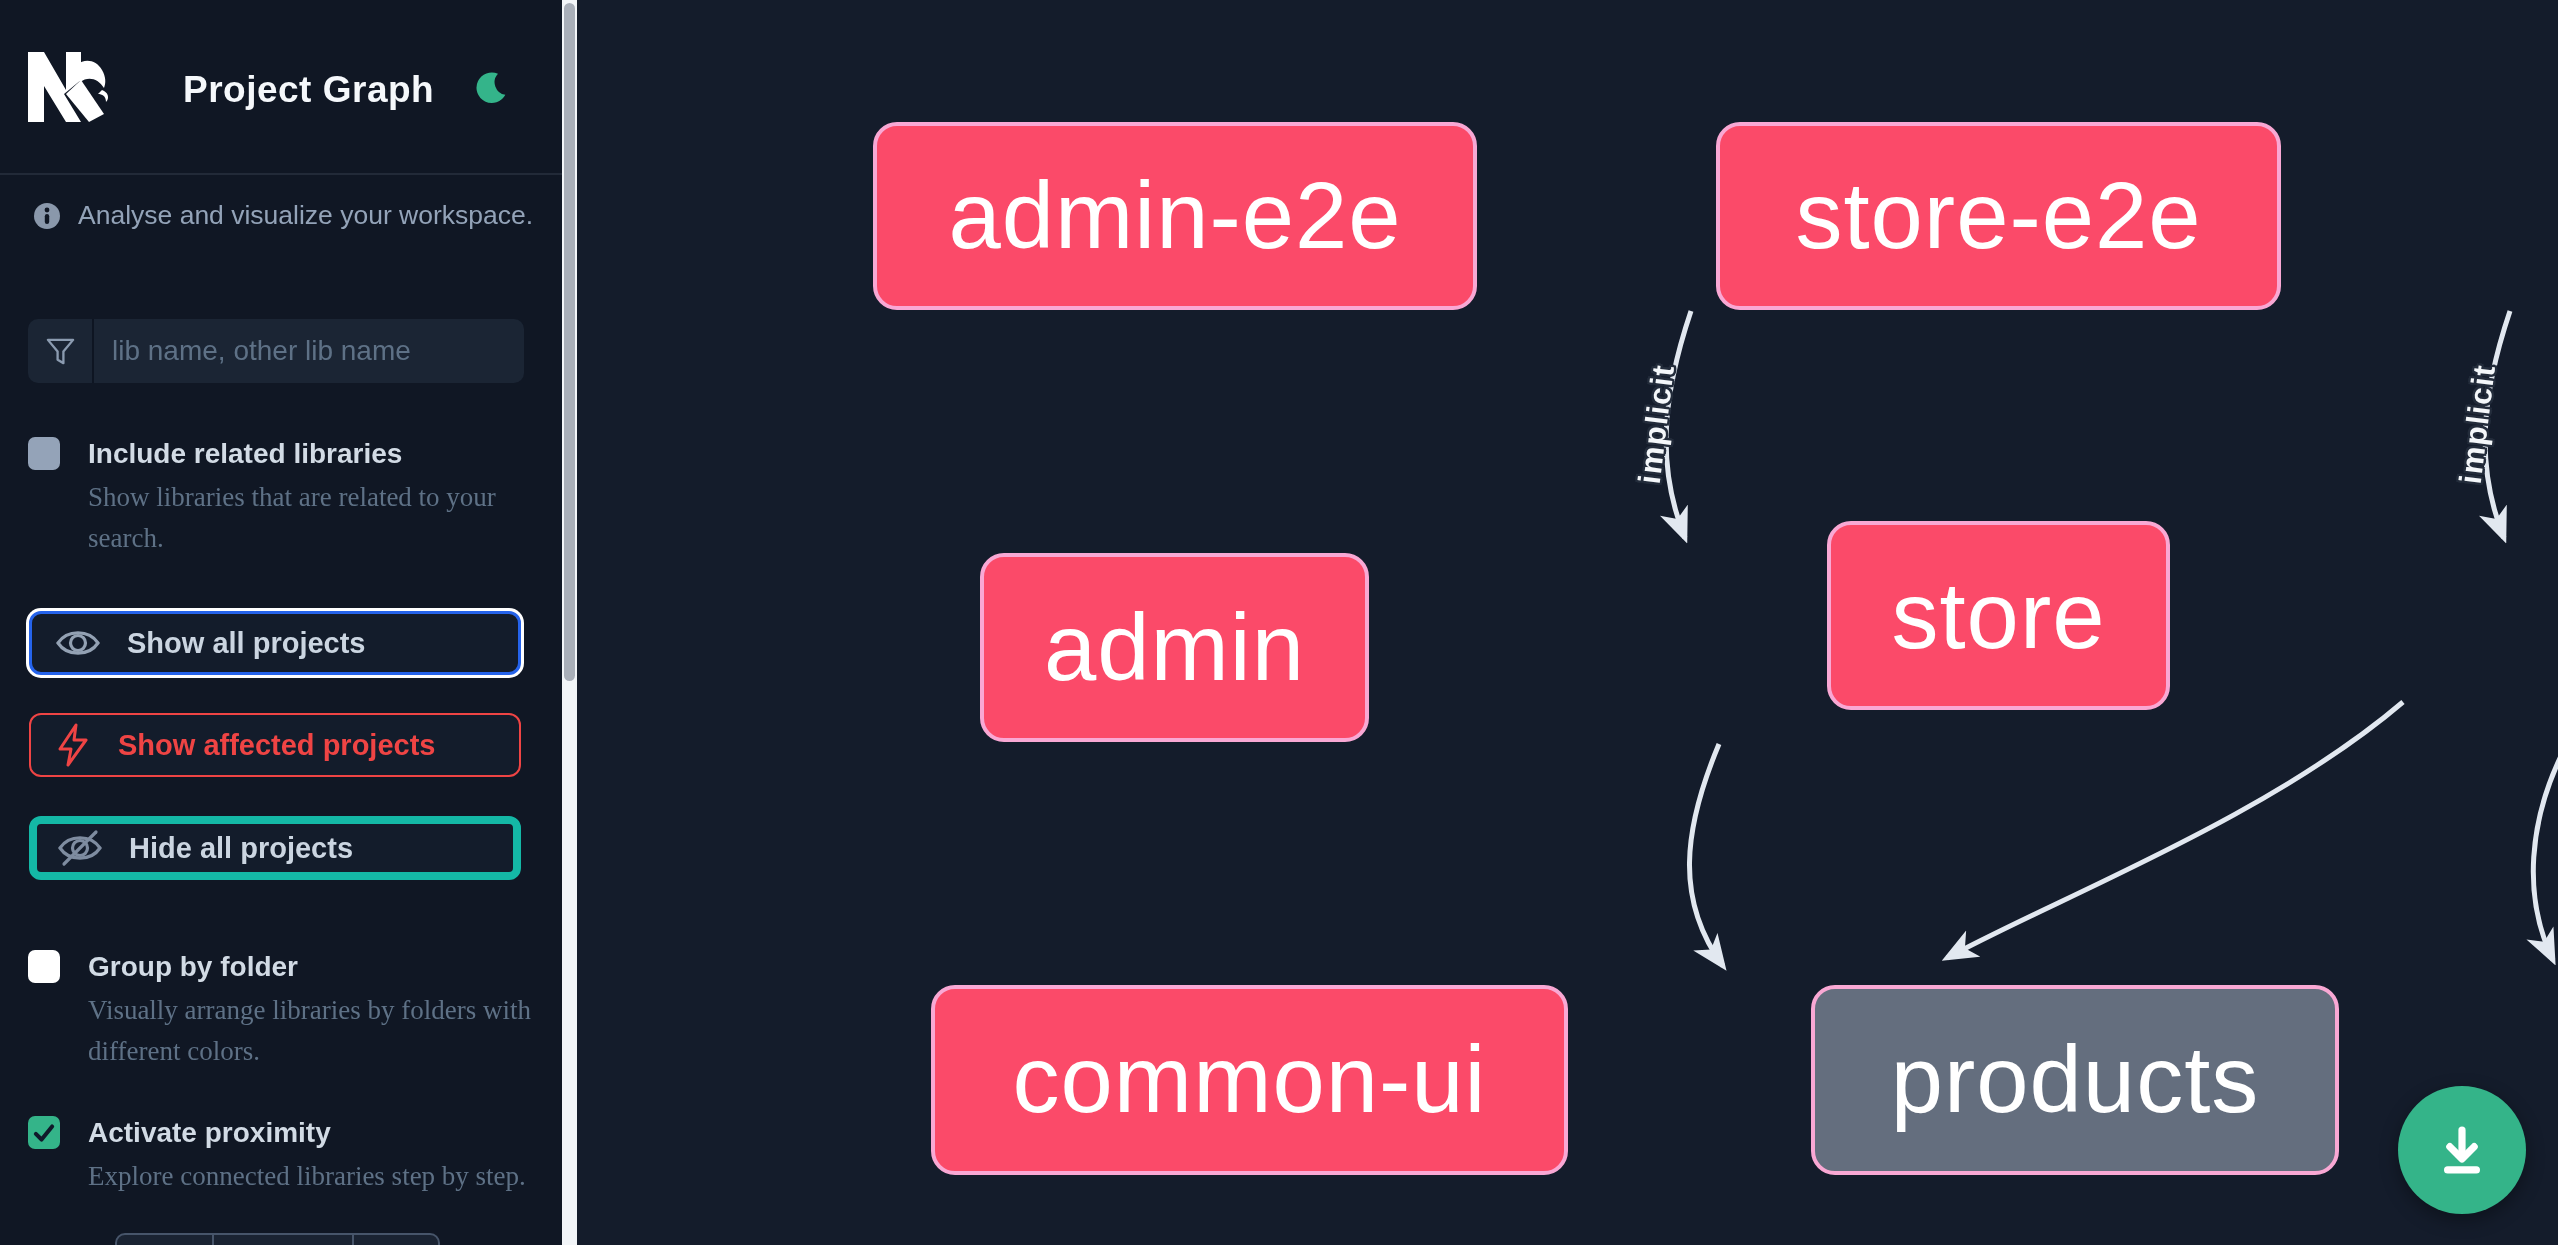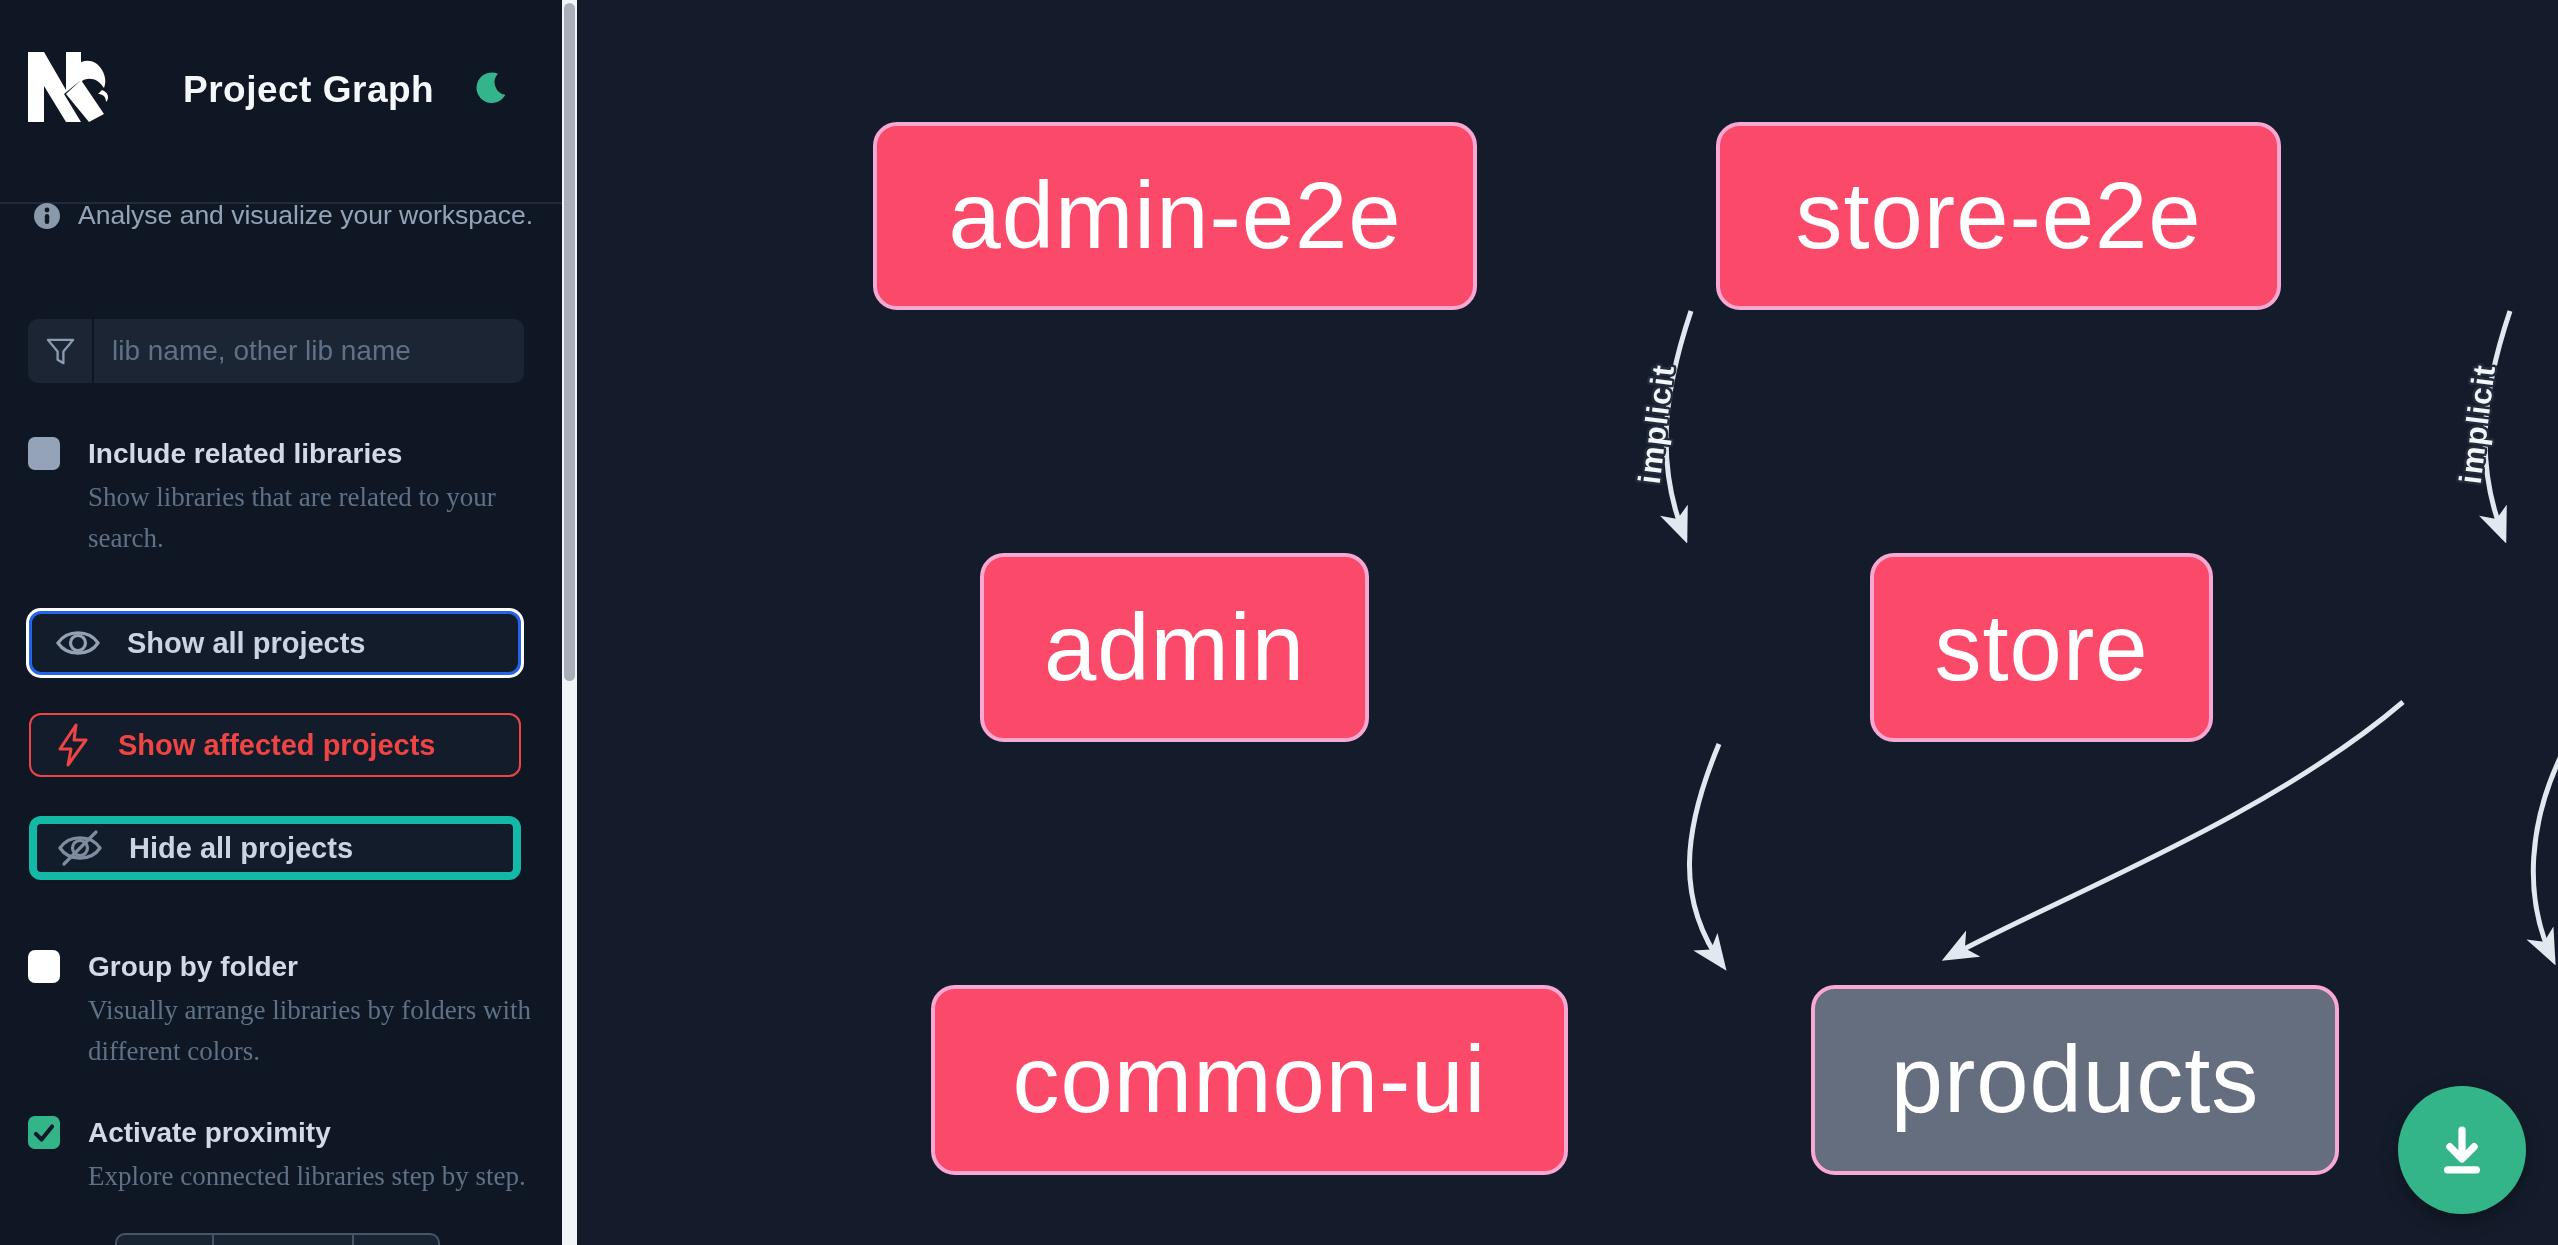--- a/index.html
+++ b/index.html
@@ -27,21 +27,21 @@
   .fab{
     position:absolute;left:2398px;top:1086px;width:128px;height:128px;border-radius:50%;
     background:#34B489;z-index:4;display:flex;align-items:center;justify-content:center;
     cursor:pointer;box-shadow:0 6px 18px rgba(0,0,0,.35);
   }
   
   .v-scroll-track{position:absolute;left:562px;top:0;width:15px;height:1245px;background:#F2F5F8;z-index:6;}
   .v-scroll-thumb{position:absolute;left:2px;top:3px;width:11px;height:678px;background:#A9AFB9;border-radius:6px;}
   
   .sidebar{position:absolute;left:0;top:0;width:562px;height:1245px;background:#101724;z-index:5;}
-  .sb-header{position:absolute;left:0;top:0;width:562px;height:204px;border-bottom:2px solid rgba(148,163,184,.14);box-sizing:border-box;}
+  .sb-header{position:absolute;left:0;top:0;width:562px;height:175px;border-bottom:2px solid rgba(148,163,184,.14);box-sizing:border-box;}
   .logo{position:absolute;left:26px;top:50px;width:86px;height:74px;}
   .app-title{position:absolute;left:183px;top:69px;font-size:37px;font-weight:700;color:#F5F8FB;letter-spacing:.5px;}
   .theme-toggle{position:absolute;left:470px;top:69px;width:38px;height:38px;cursor:pointer;}
   .tagline-row{position:absolute;left:33px;top:200px;display:flex;align-items:center;gap:17px;}
   .tagline{font-size:26.5px;color:#93A3B8;}
   .search-box{
     position:absolute;left:28px;top:319px;width:496px;height:64px;background:#1B2534;
     border-radius:10px;display:flex;align-items:stretch;box-sizing:border-box;
   }
   .search-icon-cell{width:64px;display:flex;align-items:center;justify-content:center;border-right:2px solid #0E1522;}
@@ -100,21 +100,21 @@
 
 <div class="node node-pink" style="left:873px;top:122px;width:604px;height:188px;">
     <span>admin-e2e</span>
   </div>
 <div class="node node-pink" style="left:1716px;top:122px;width:565px;height:188px;">
     <span>store-e2e</span>
   </div>
 <div class="node node-pink" style="left:980px;top:553px;width:389px;height:189px;">
     <span>admin</span>
   </div>
-<div class="node node-pink" style="left:1827px;top:553px;width:343px;height:189px;margin-left:43px;">
+<div class="node node-pink" style="left:1827px;top:521px;width:343px;height:189px;">
     <span>store</span>
   </div>
 <div class="node node-pink" style="left:931px;top:985px;width:637px;height:190px;">
     <span>common-ui</span>
   </div>
 <div class="node node-gray" style="left:1811px;top:985px;width:528px;height:190px;">
     <span>products</span>
   </div>
 
 <div class="fab">

